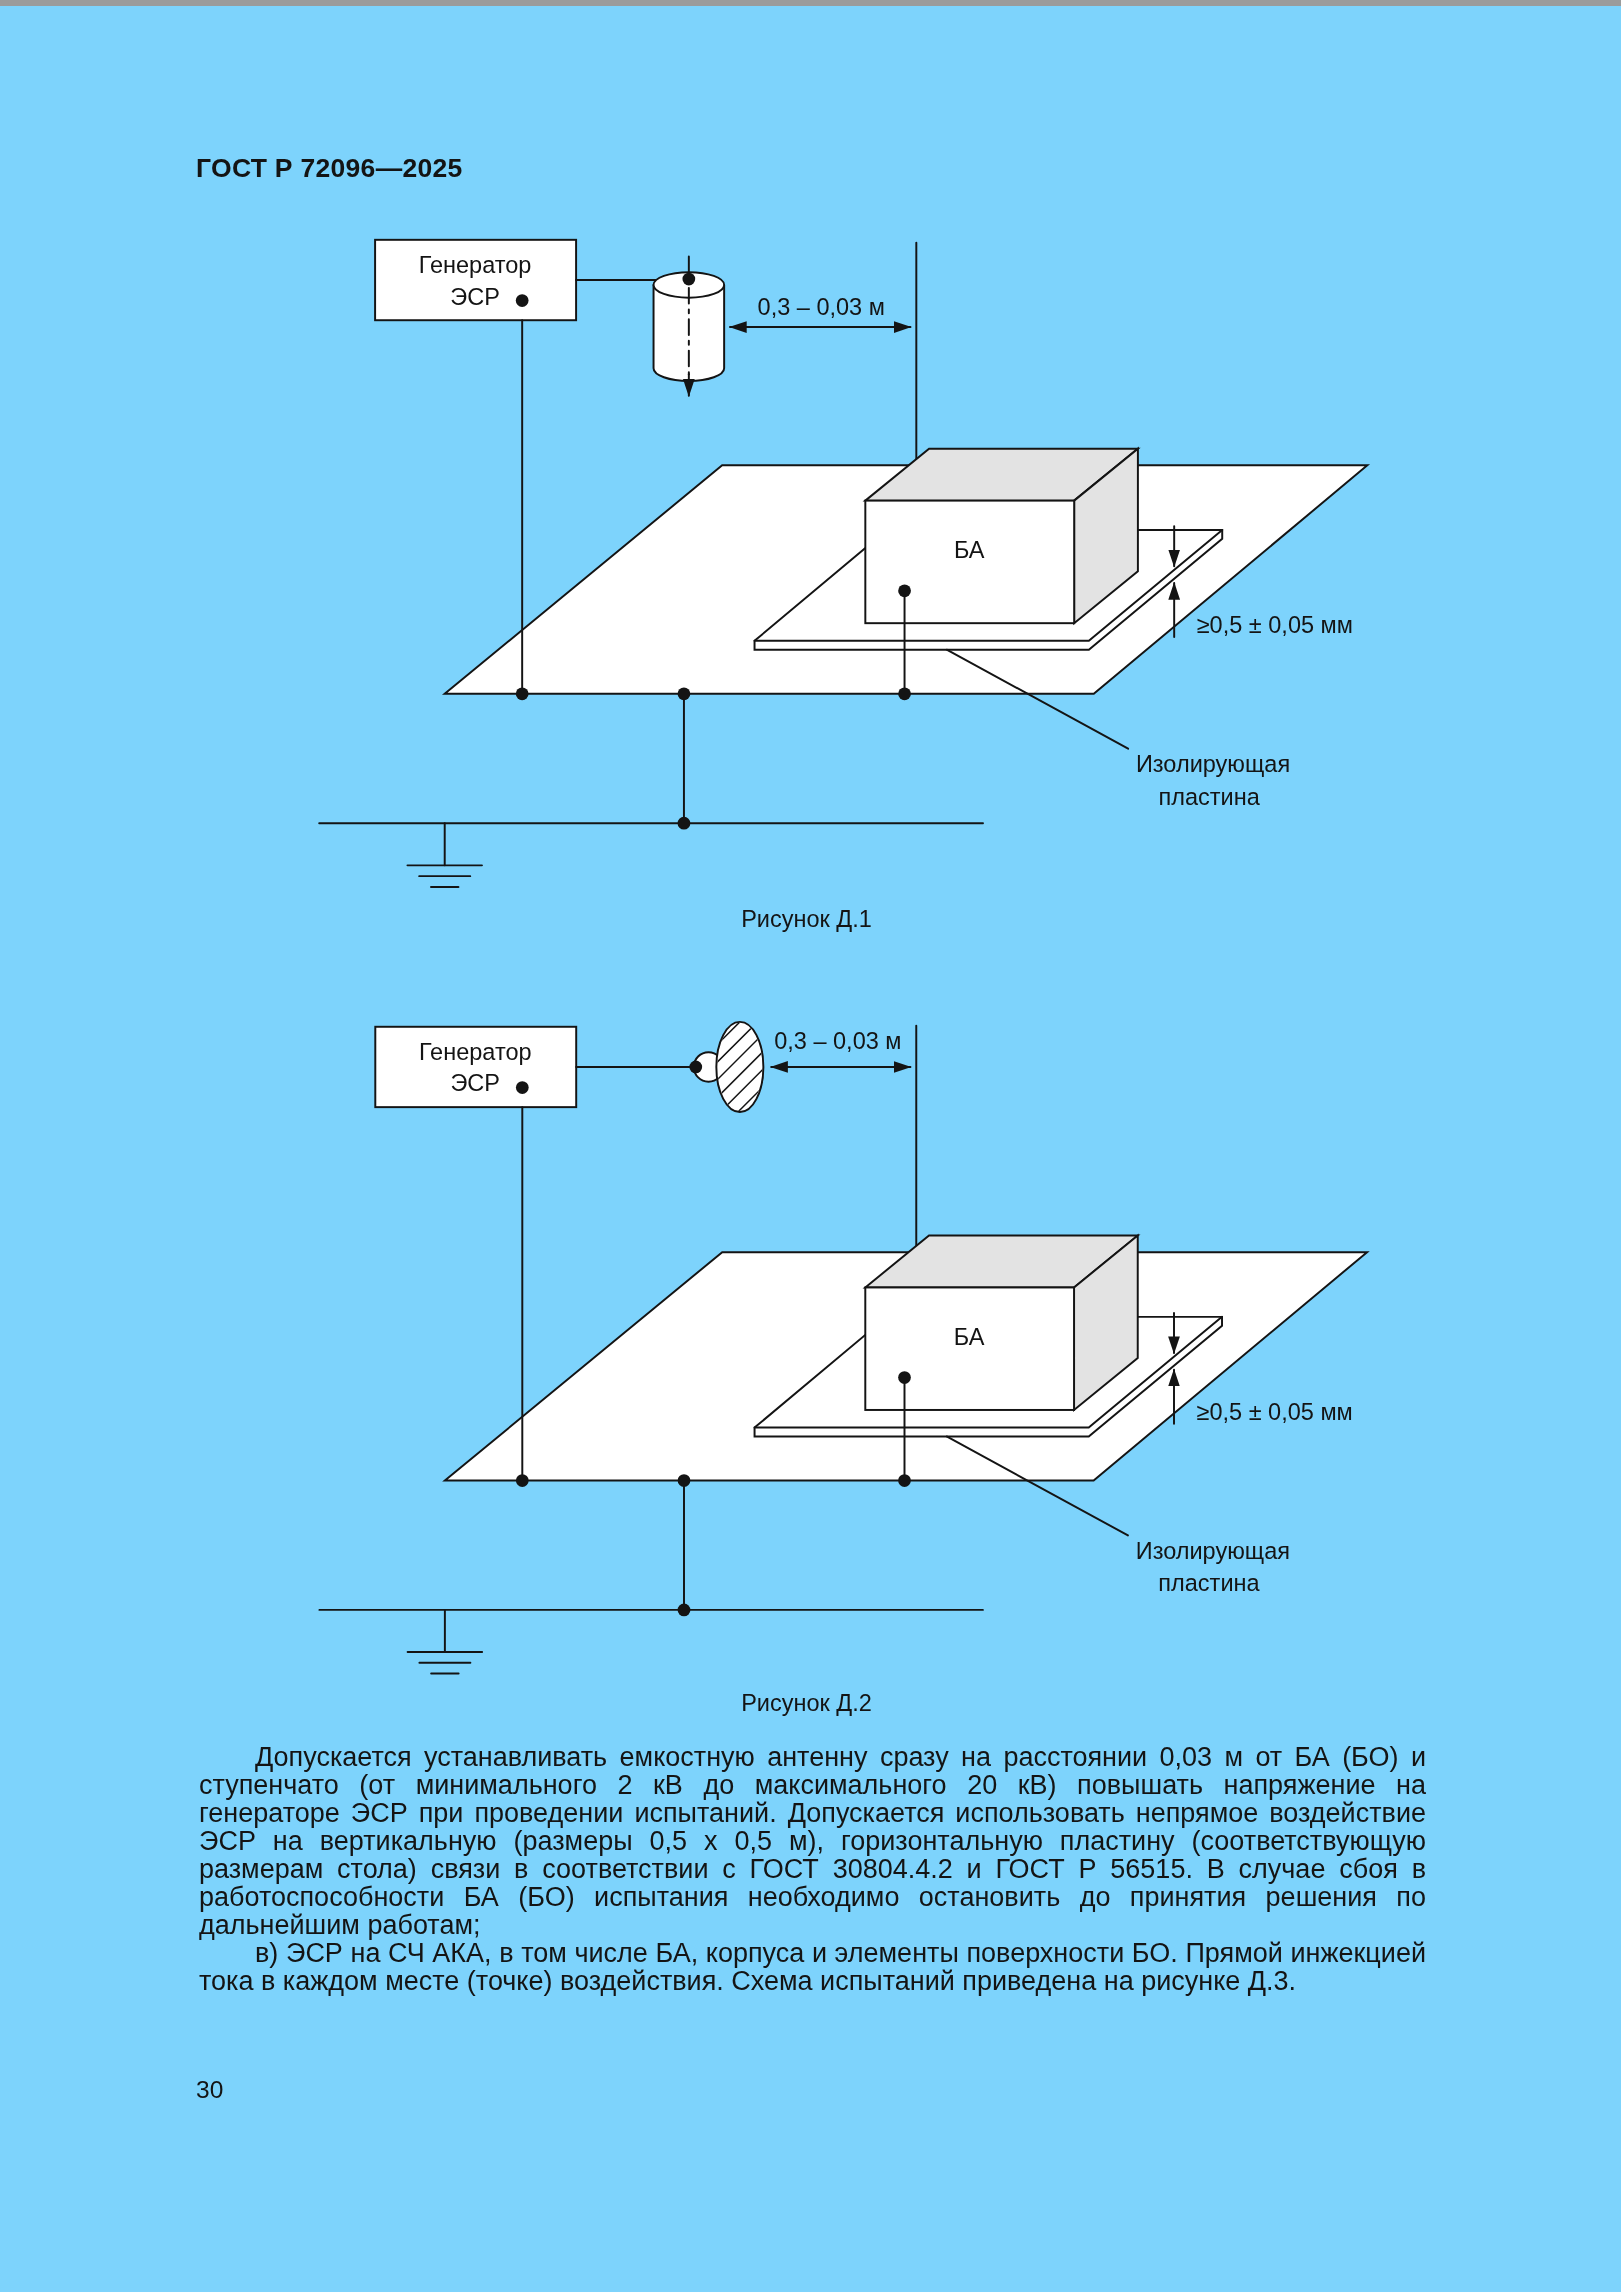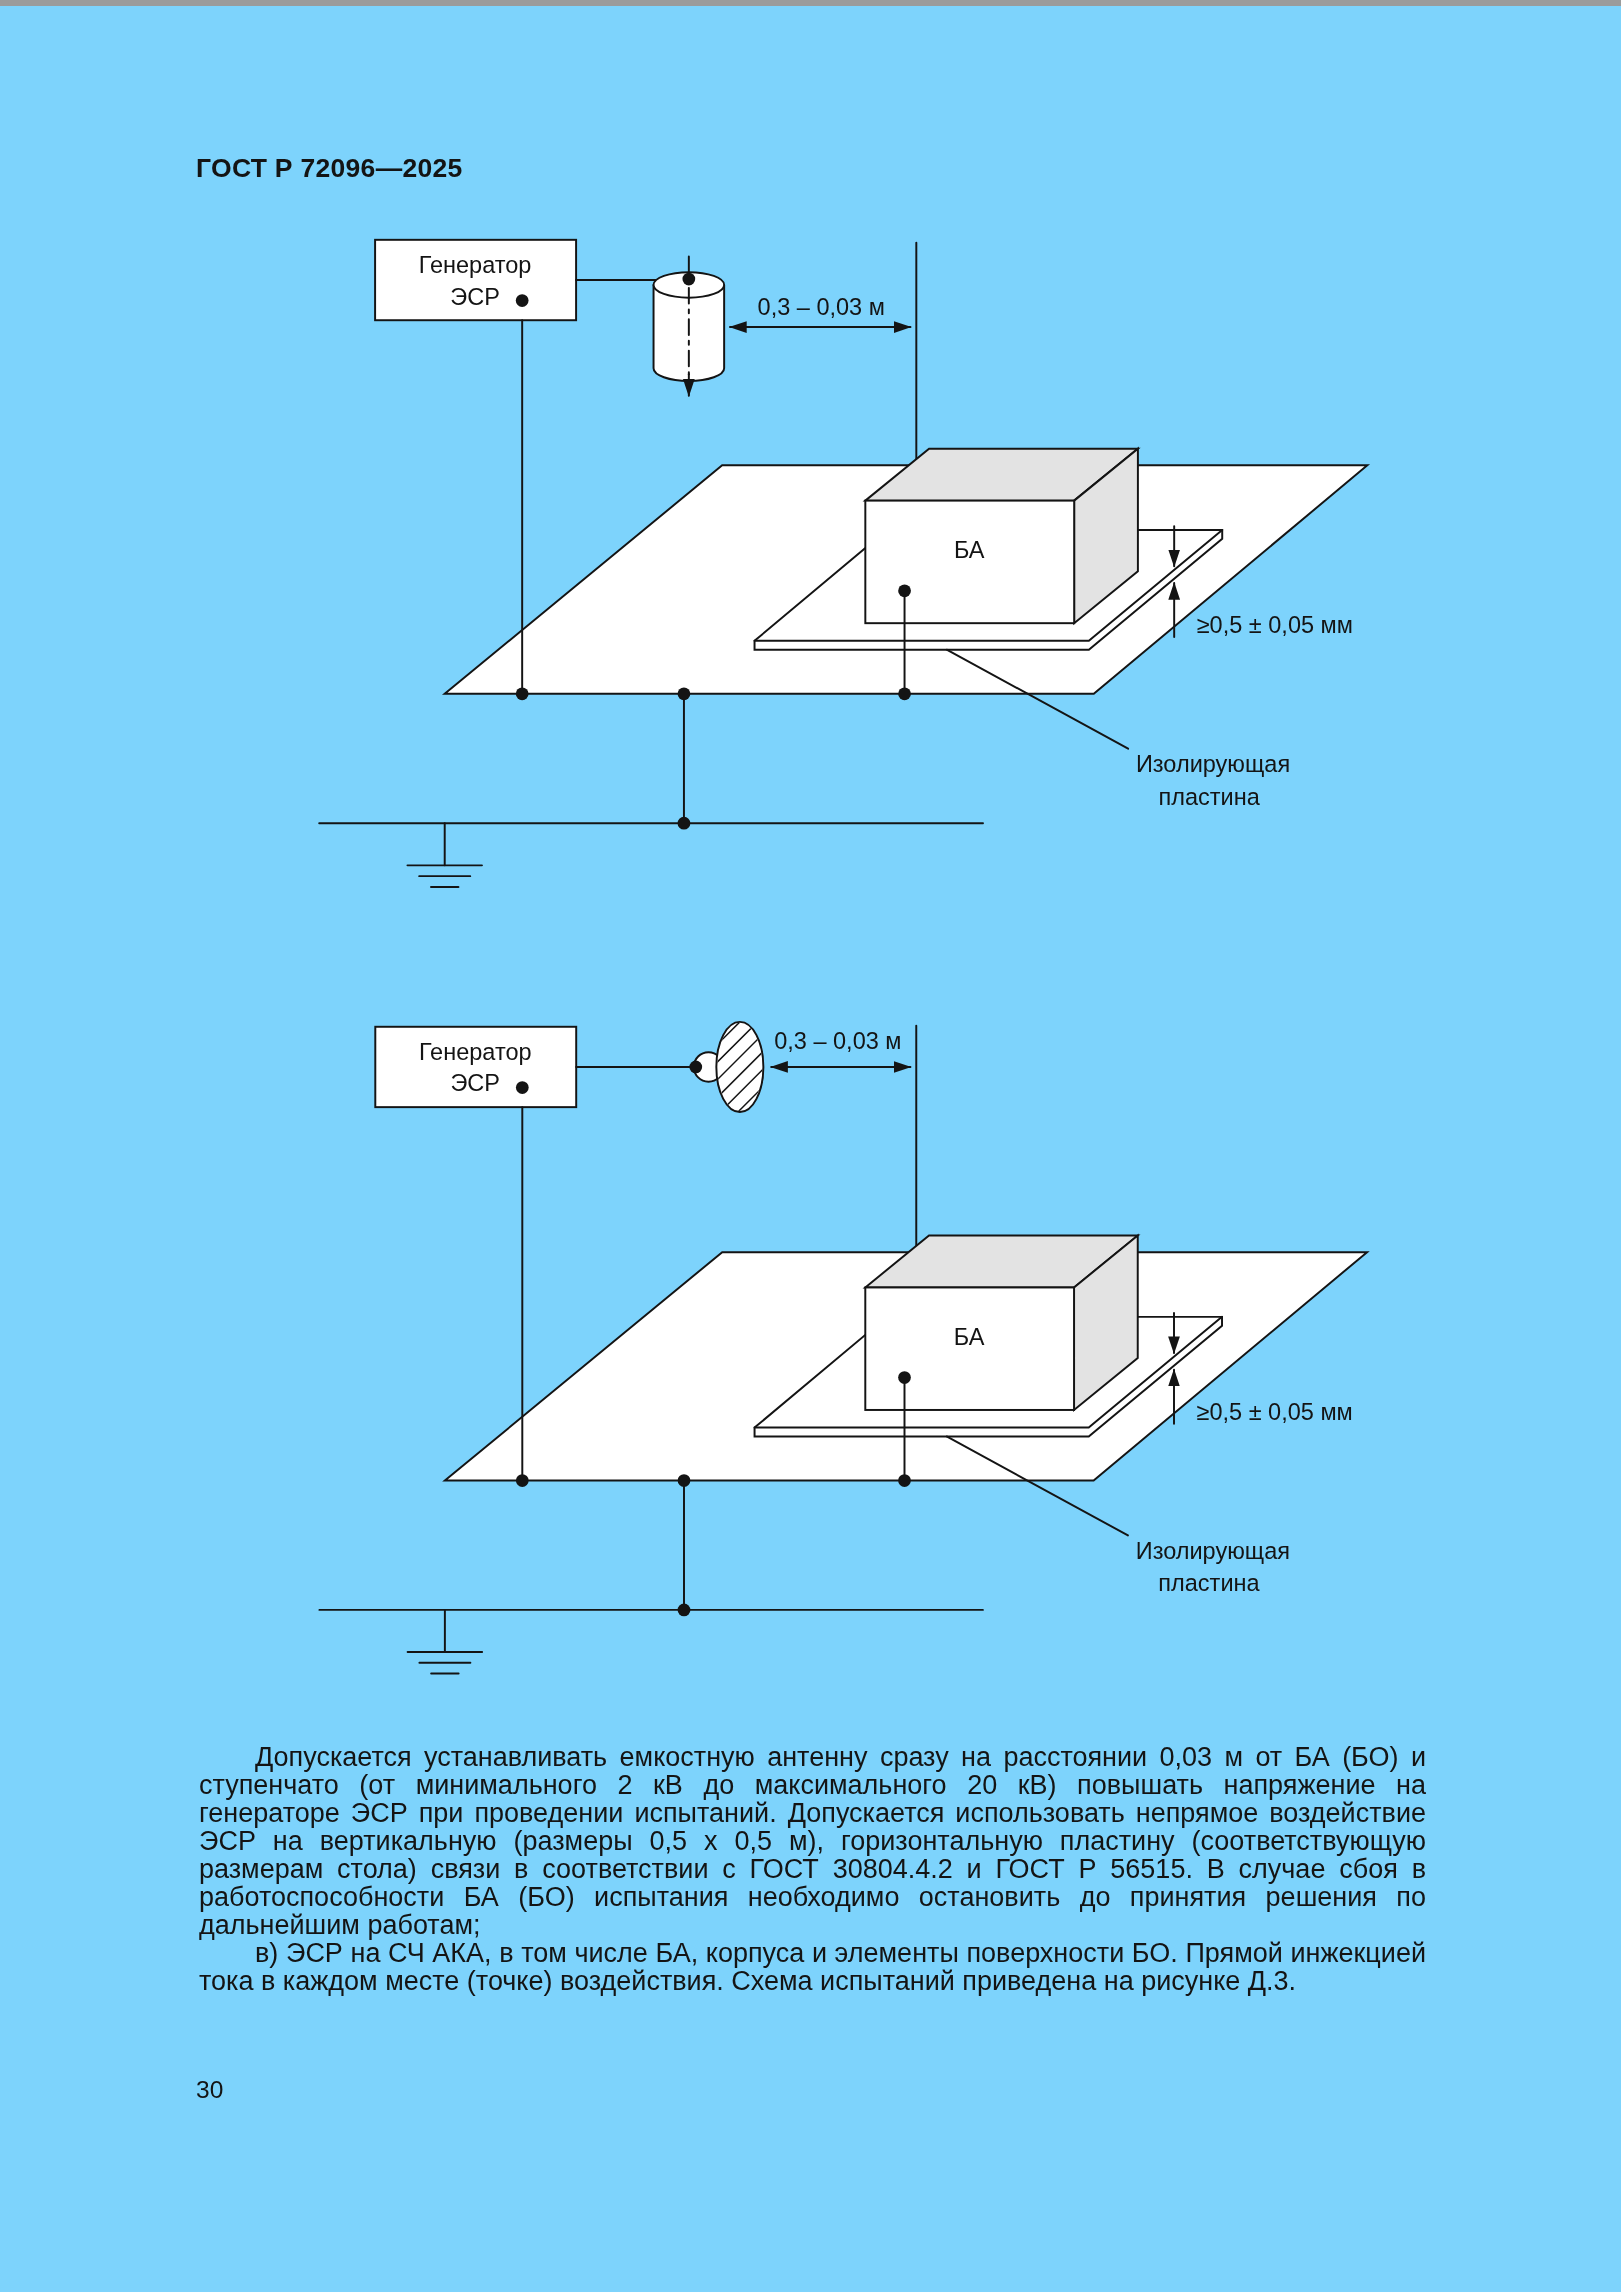--- a/index.html
+++ b/index.html
@@ -119,20 +119,21 @@
       <text x="302" y="45" text-anchor="middle">Генератор</text>
       <text x="302" y="77" text-anchor="middle">ЭСР</text>
       <text x="655" y="88" text-anchor="middle">0,3 – 0,03 м</text>
       <text x="806" y="336" text-anchor="middle">БА</text>
       <text x="1038" y="412">≥0,5 ± 0,05 мм</text>
       <text x="976" y="554">Изолирующая</text>
       <text x="999" y="587">пластина</text>
     </g>
   </svg>
 
+  <div class="caption" style="top:900px;">Рисунок Д.1</div>
 
   <svg class="fig" style="top:1010px;" width="1255" height="686" viewBox="0 0 1280 700">
     <defs>
       <marker id="arrB" markerWidth="11" markerHeight="8" refX="8.5" refY="3" orient="auto" markerUnits="strokeWidth">
         <path d="M0,0 L9,3 L0,6 Z" fill="#141414"></path>
       </marker>
       <clipPath id="discClipB">
         <ellipse cx="572" cy="52" rx="23" ry="45"></ellipse>
       </clipPath>
     </defs>
@@ -214,20 +215,21 @@
       <text x="302" y="45" text-anchor="middle">Генератор</text>
       <text x="302" y="77" text-anchor="middle">ЭСР</text>
       <text x="672" y="34" text-anchor="middle">0,3 – 0,03 м</text>
       <text x="806" y="336" text-anchor="middle">БА</text>
       <text x="1038" y="412">≥0,5 ± 0,05 мм</text>
       <text x="976" y="554">Изолирующая</text>
       <text x="999" y="587">пластина</text>
     </g>
   </svg>
 
+  <div class="caption" style="top:1684px;">Рисунок Д.2</div>
 
   <div class="bodytext">
     <p>Допускается устанавливать емкостную антенну сразу на расстоянии 0,03 м от БА (БО) и ступенчато (от минимального 2 кВ до максимального 20 кВ) повышать напряжение на генераторе ЭСР при проведении испытаний. Допускается использовать непрямое воздействие ЭСР на вертикальную (размеры 0,5 х 0,5 м), горизонтальную пластину (соответствующую размерам стола) связи в соответствии с ГОСТ 30804.4.2 и ГОСТ Р 56515. В случае сбоя в работоспособности БА (БО) испытания необходимо остановить до принятия решения по дальнейшим работам;</p>
     <p>в) ЭСР на СЧ АКА, в том числе БА, корпуса и элементы поверхности БО. Прямой инжекцией тока в каждом месте (точке) воздействия. Схема испытаний приведена на рисунке Д.3.</p>
   </div>
 
   <div class="pagenum">30</div>
 
 </div>
 

